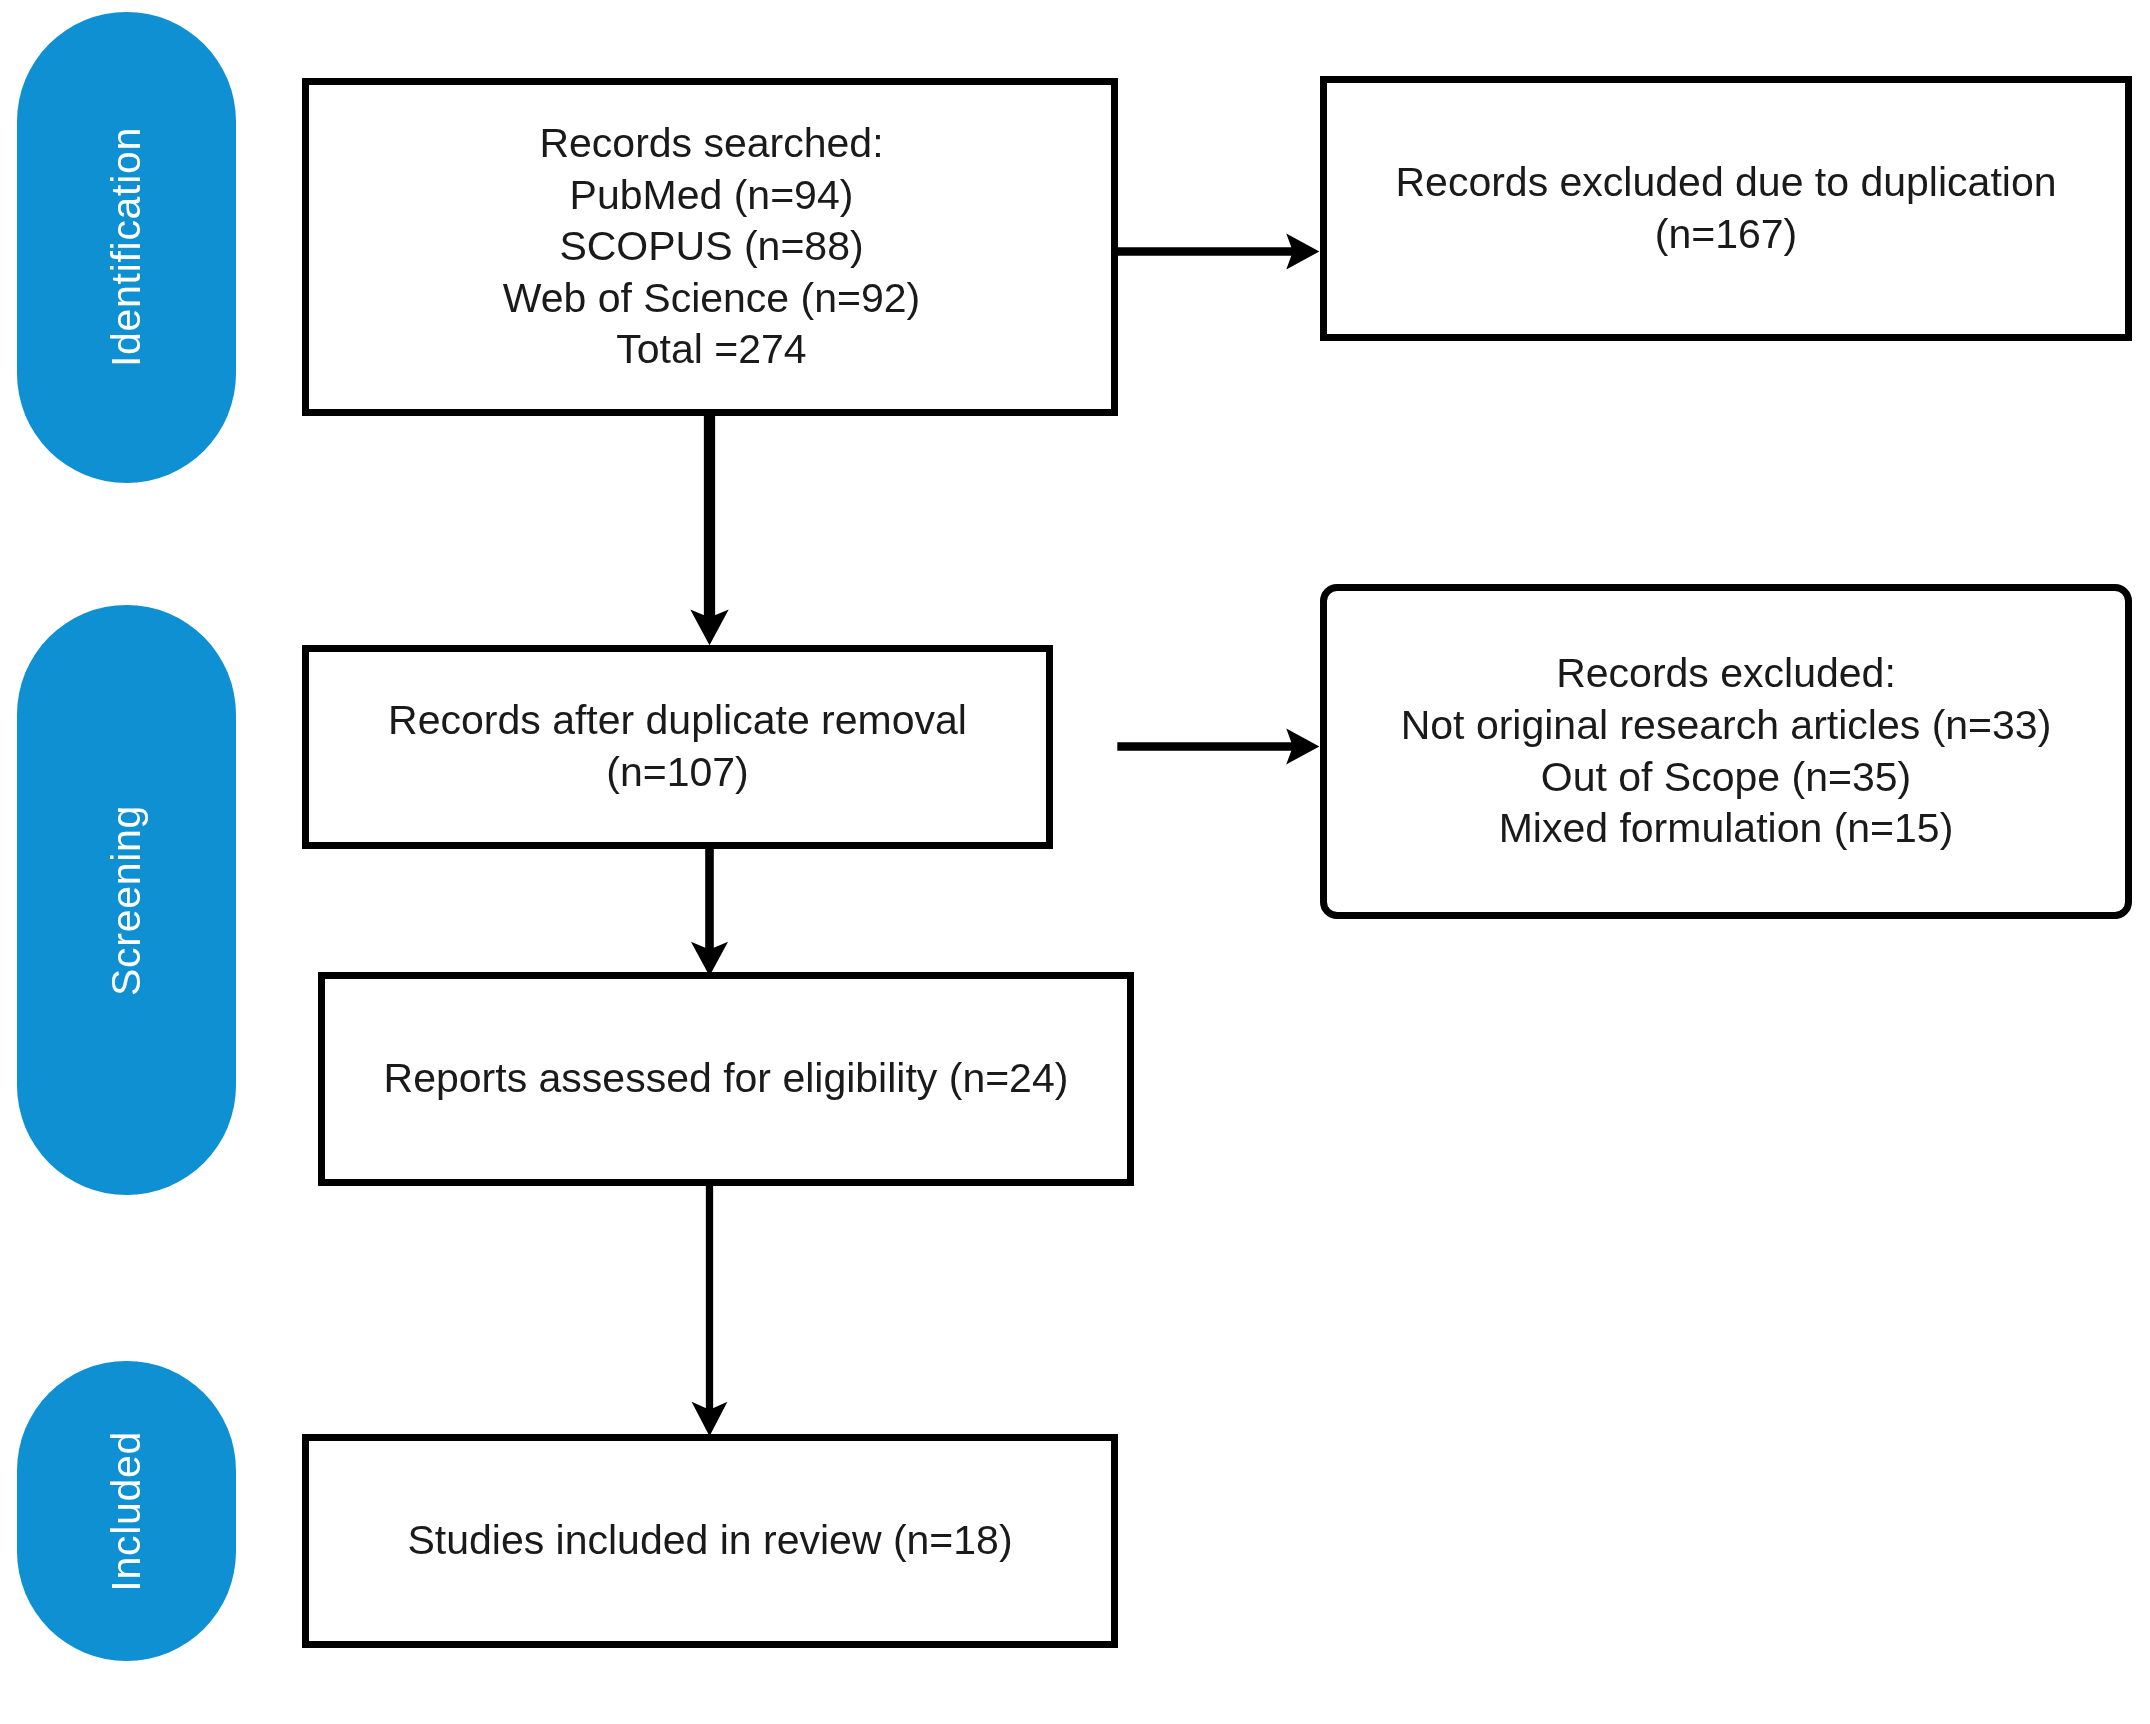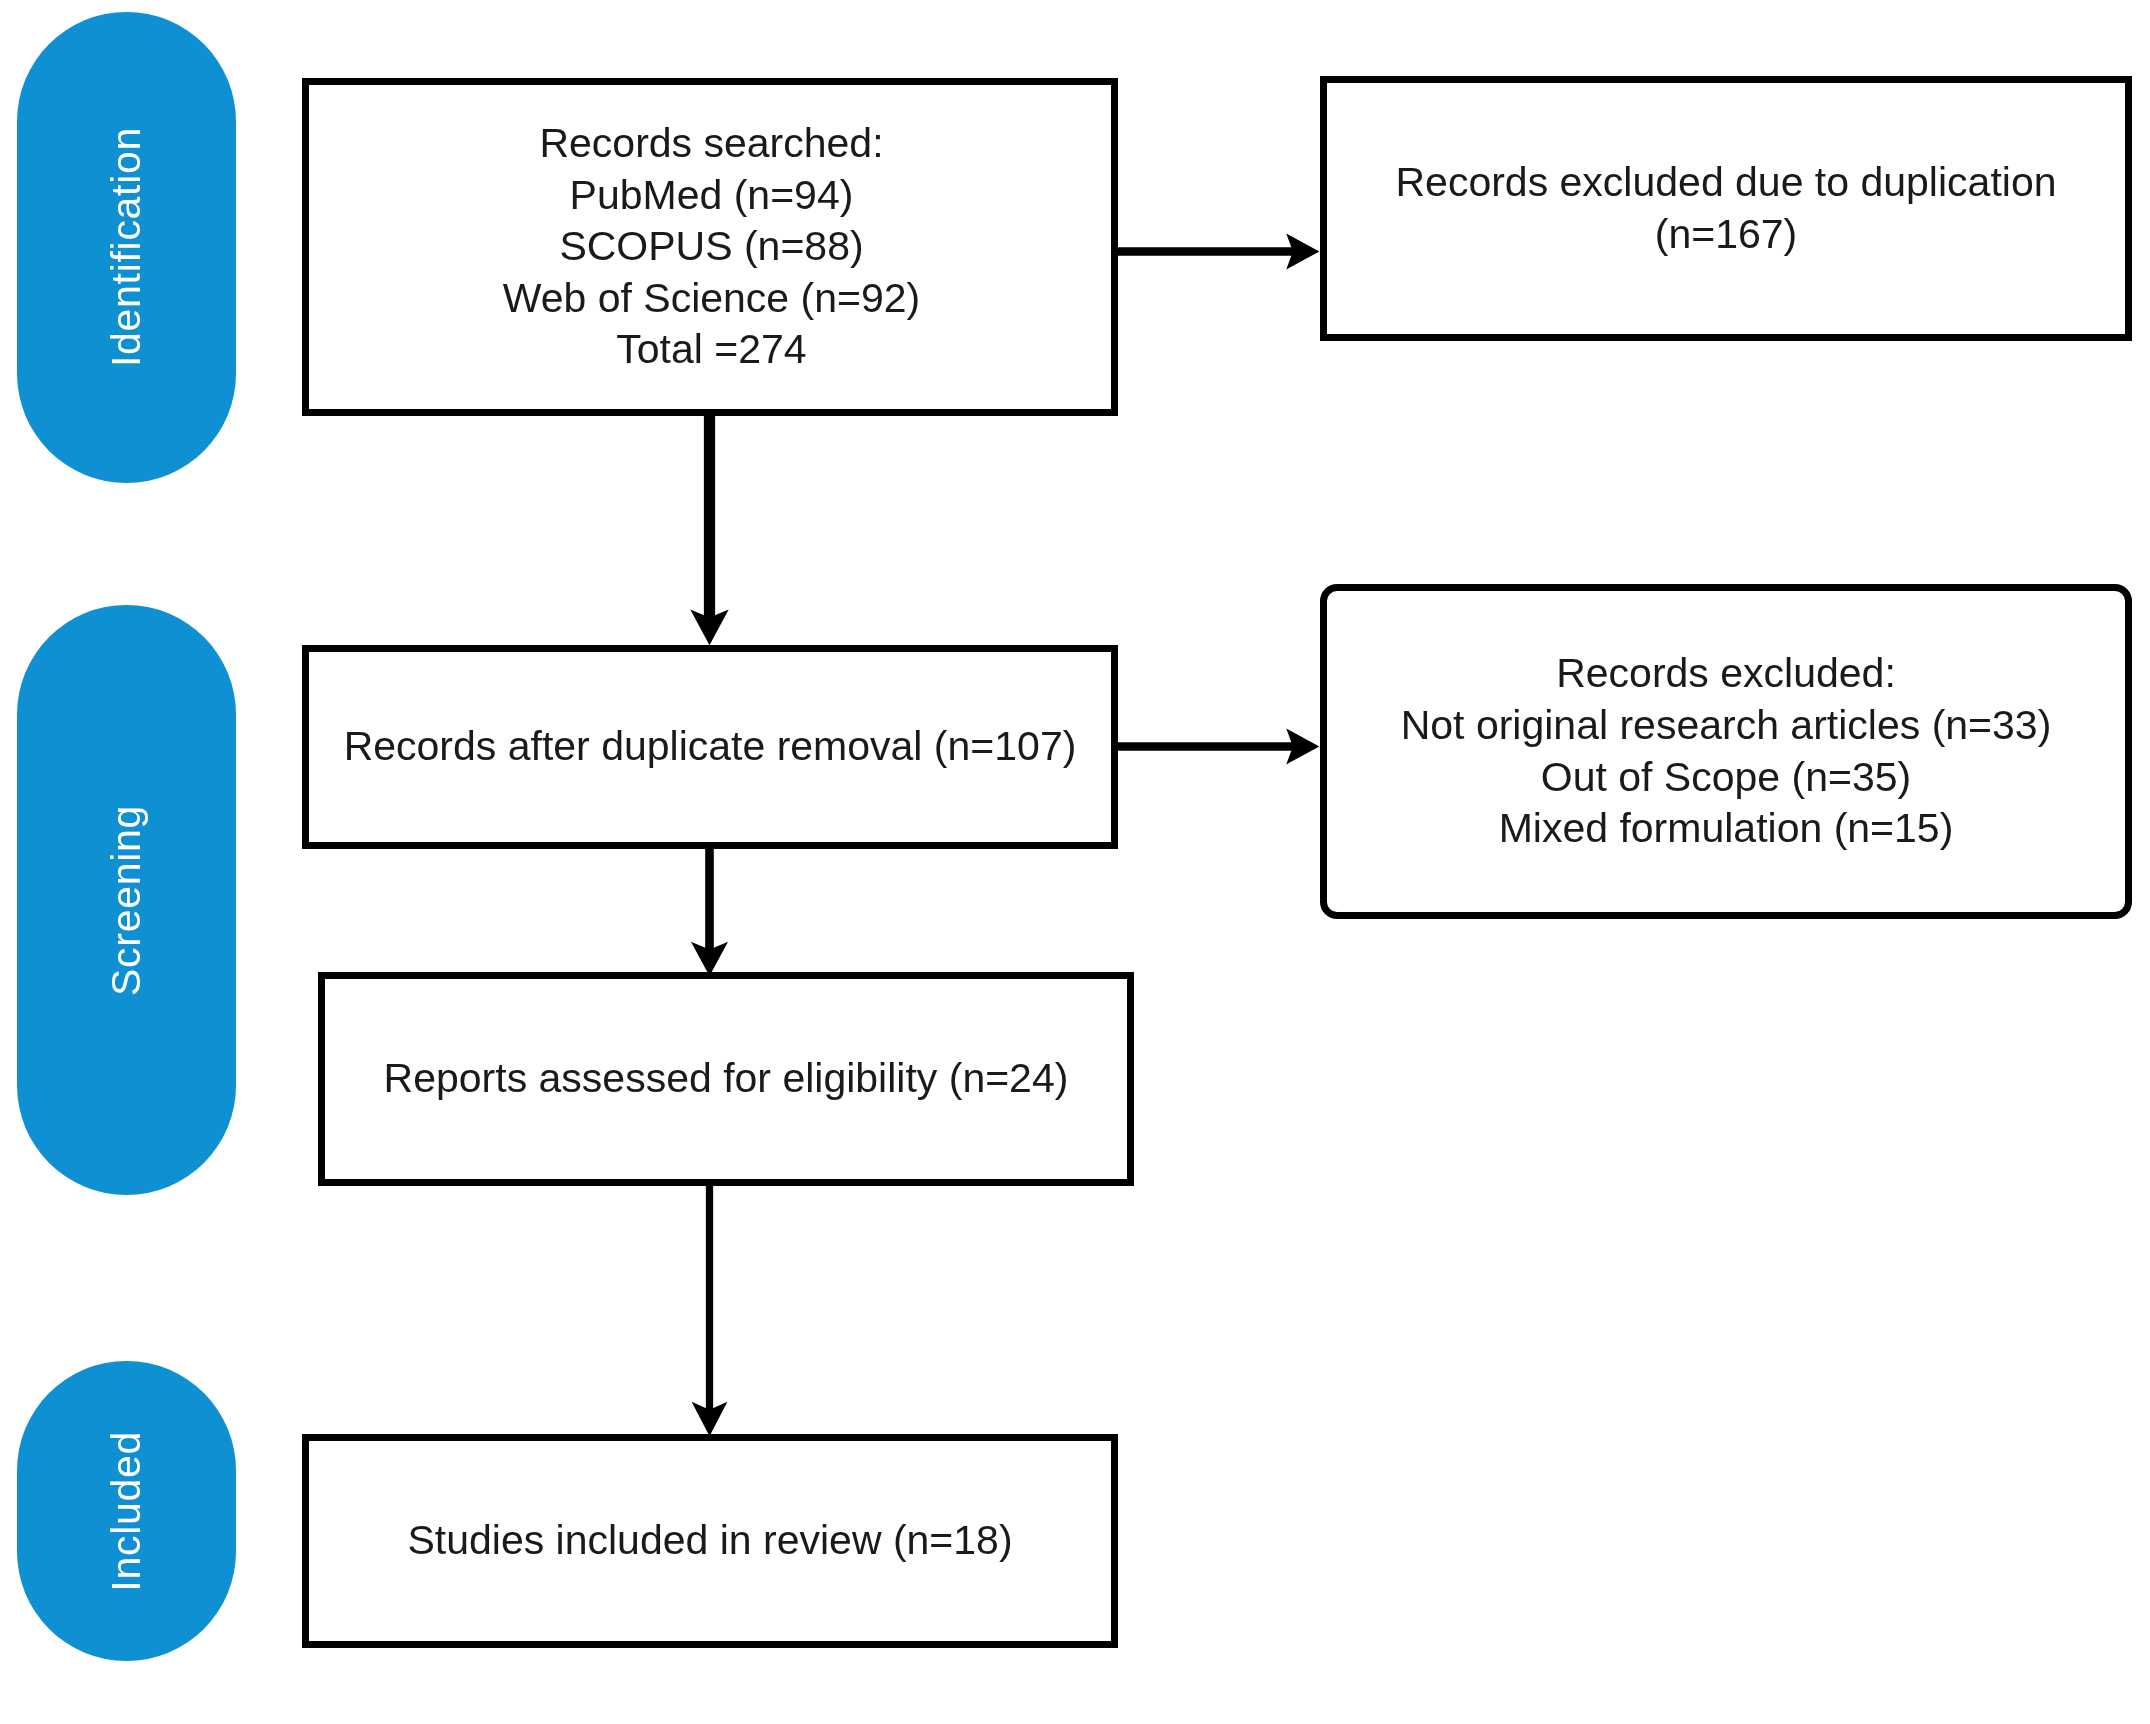--- a/index.html
+++ b/index.html
@@ -91,21 +91,21 @@
 SCOPUS (n=88)
 Web of Science (n=92)
 Total =274</span>
   </div>
 
   <div class="flow-box" style="left:1320px; top:76px; width:812px; height:265px;">
     <span class="box-text">Records excluded due to duplication
 (n=167)</span>
   </div>
 
-  <div class="flow-box" style="left:302px; top:645px; width:816px; height:204px;">
+  <div class="flow-box" style="left:302px; top:645px; width:751px; height:204px;">
     <span class="box-text">Records after duplicate removal (n=107)</span>
   </div>
 
   <div class="flow-box" style="left:1320px; top:584px; width:812px; height:335px;border-radius:17px;">
     <span class="box-text">Records excluded:
 Not original research articles (n=33)
 Out of Scope (n=35)
 Mixed formulation (n=15)</span>
   </div>
 

